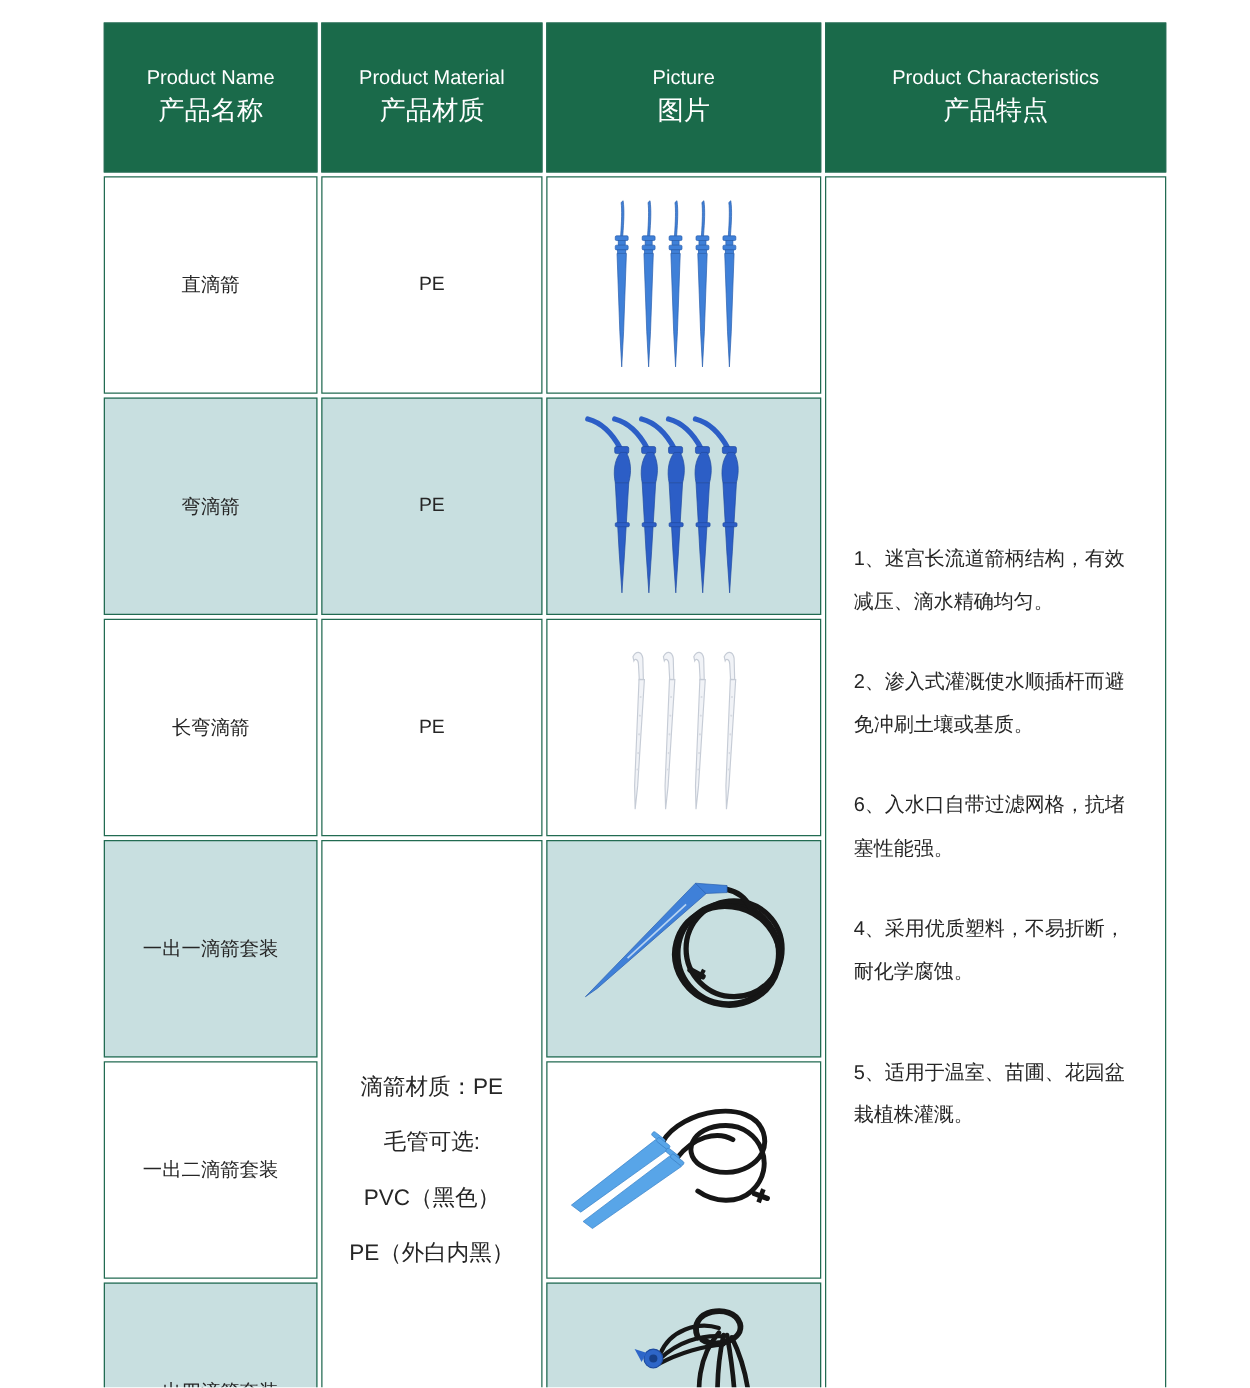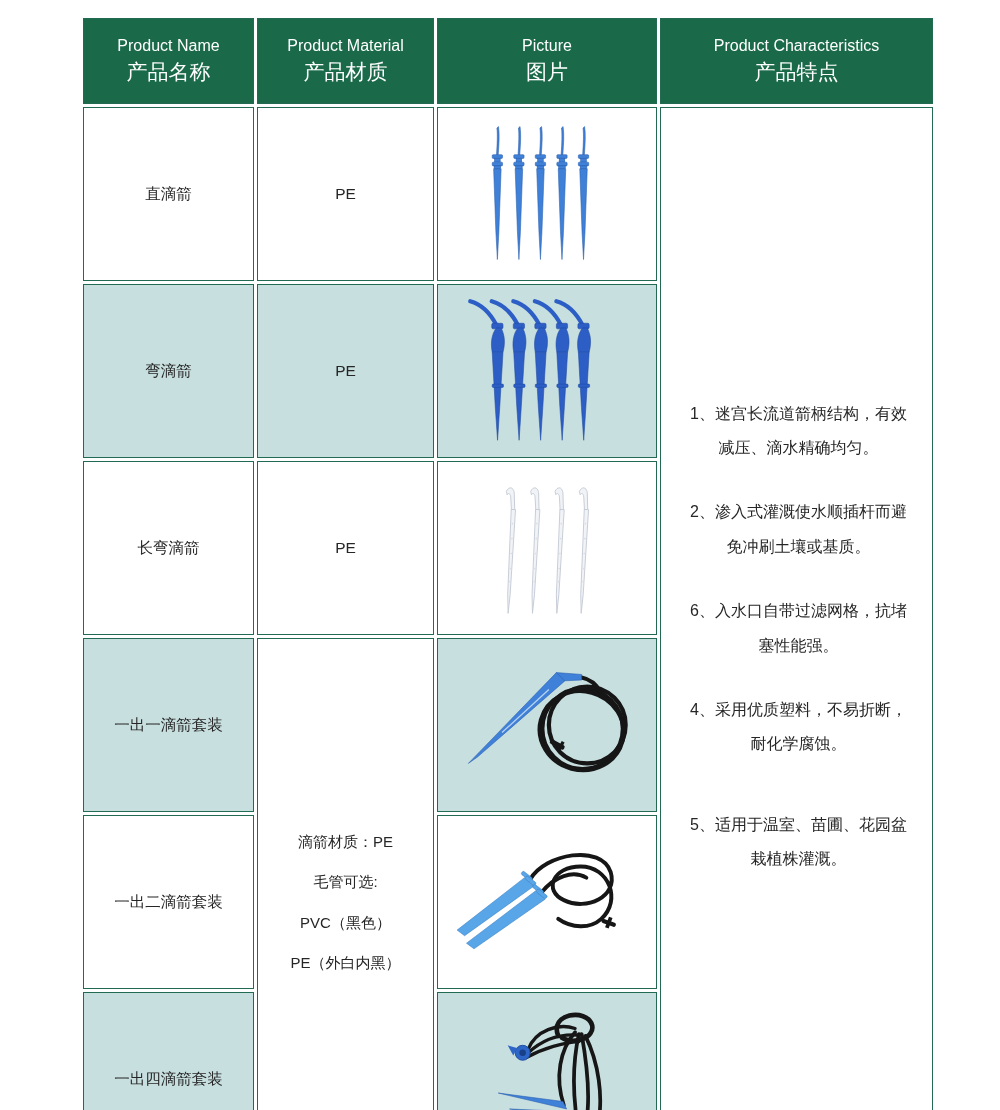--- a/index.html
+++ b/index.html
@@ -18,37 +18,37 @@
   }
   html,body{margin:0;padding:0;background:#ffffff;}
   body{font-family:"Liberation Sans","DejaVu Sans",sans-serif;color:var(--body-text);}
   .page{position:relative;width:1000px;height:1110px;background:#ffffff;overflow:hidden;}
   table.spec{
     position:absolute;left:80px;top:15px;
     border-collapse:separate;border-spacing:3px;
     table-layout:fixed;width:856px;
   }
   th,td{border:1.5px solid var(--border);padding:0;}
-  thead tr{height:86px;}
+  thead tr{height:120px;}
   tbody tr{height:174px;}
   th{
     background:var(--header-bg);color:var(--header-text);
     font-weight:normal;text-align:center;vertical-align:middle;
   }
   .h-en{font-size:16px;line-height:1.45;}
   .h-zh{font-size:21px;line-height:1.45;}
   td{background:var(--row-bg);text-align:center;vertical-align:middle;font-size:15.5px;}
   td.teal{background:var(--row-alt-bg);margin-left:40px;}
   td.pic-cell svg{display:block;margin:0 auto;}
   td.char-cell{text-align:left;vertical-align:middle;background:var(--row-bg);}
   .char-inner{padding:0 18px 0 22px;}
-  .char-inner p{margin:0 0 30px 0;font-size:16px;line-height:2.15;text-align:center;}
+  .char-inner p{margin:0 0 30px 0;font-size:16px;line-height:2.15;}
   .char-inner p:last-child{margin-bottom:0;margin-top:46px;}
   td.merged-mat{background:var(--row-bg);}
-  .mat-inner p{margin:21px 0;font-size:15px;line-height:1.3;}
+  .mat-inner p{margin:21px 0;font-size:18px;line-height:1.3;}
   
   .f-blue{fill:var(--arrow-blue);stroke:#2a5fae;stroke-width:.6;}
   .f-dblue{fill:var(--arrow-blue-dark);stroke:#1f4aa0;stroke-width:.6;}
   .s-dblue{fill:none;stroke:var(--arrow-blue-dark);stroke-linecap:round;}
   .f-lblue{fill:var(--arrow-light-blue);stroke:#3a82c8;stroke-width:.6;}
   .f-white{fill:var(--arrow-white-fill);stroke:var(--arrow-white-stroke);stroke-width:1;}
   .tube{fill:none;stroke:var(--tube-black);stroke-linecap:round;}
   .tube-fill{fill:var(--tube-black);}
 </style>
 </head>

